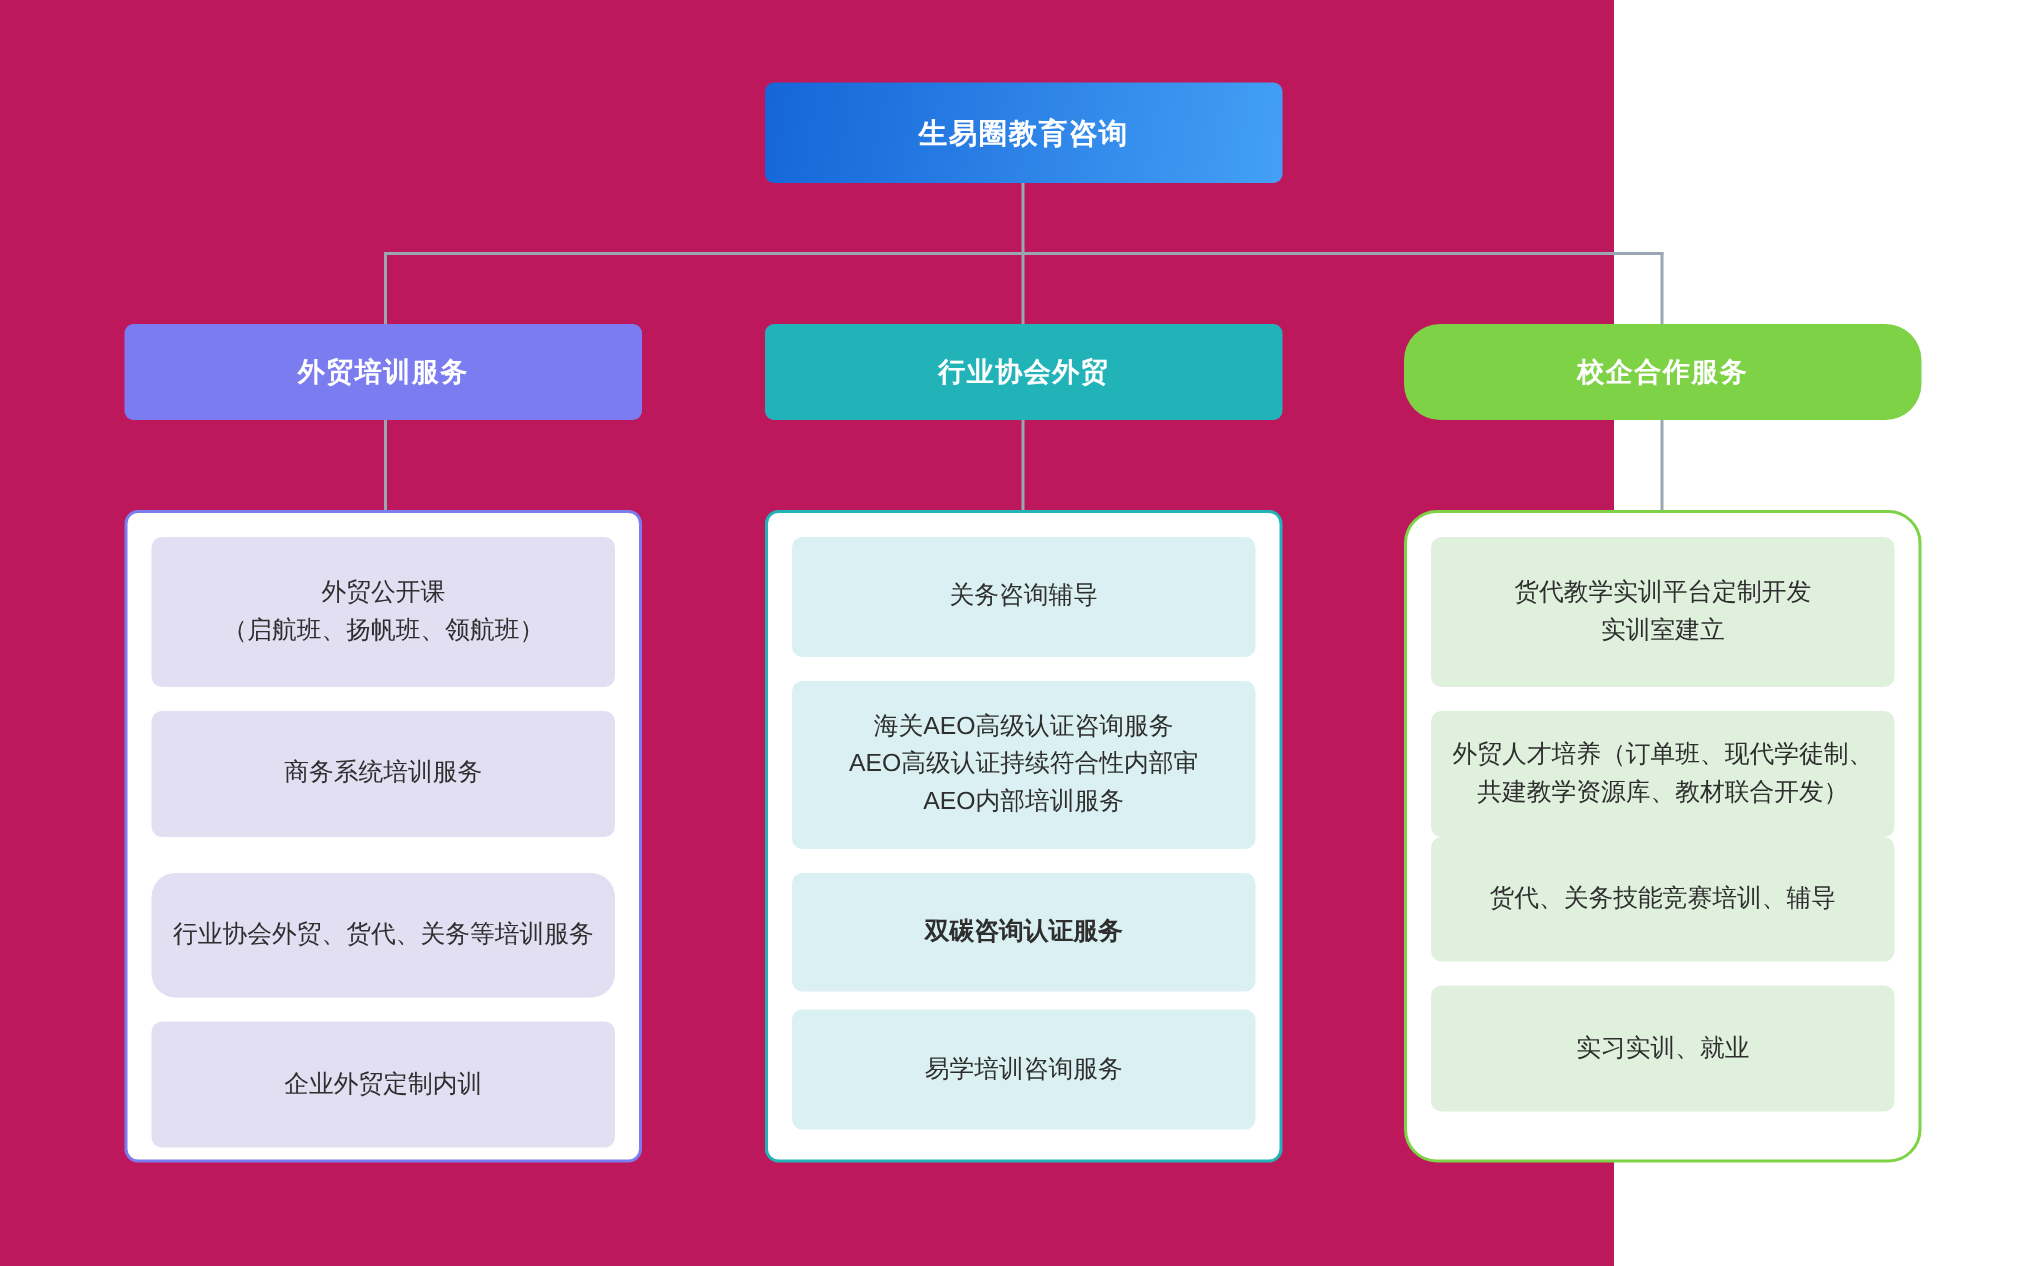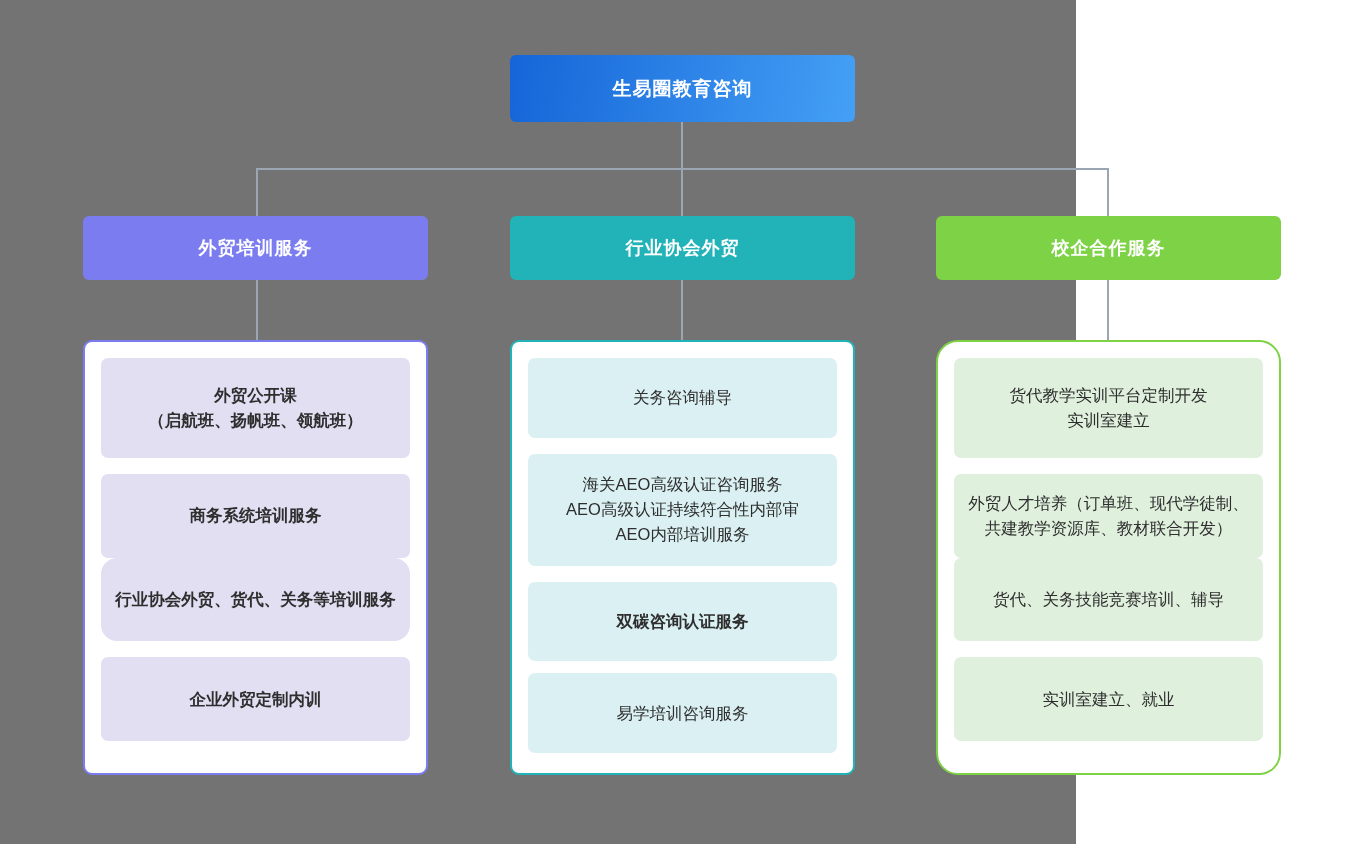--- a/index.html
+++ b/index.html
@@ -7,21 +7,21 @@
     width: 1360px;
     height: 844px;
     background: #ffffff;
     font-family: "Liberation Sans", "DejaVu Sans", sans-serif;
     overflow: hidden;
   }
   #stage {
     position: relative;
     width: 1076px;
     height: 844px;
-    background: #737373;
+    background: #be185d;
   }
 
   
   .root-node {
     position: absolute;
     left: 510px;
     top: 55px;
     width: 345px;
     height: 67px;
     border-radius: 6px;
@@ -83,29 +83,29 @@
     font-size: 16.5px;
     line-height: 1.5;
     padding: 8px 12px;
     white-space: pre-line;
     flex: none;
   }
 
   
   #col1-header { left: 83px; background: #7b7cf0; justify-content: center; }
   #col1-box    { left: 83px; border-color: #7b7cf0; }
-  #col1-box .chip { background: #e2dff3; font-weight: bold; }
+  #col1-box .chip { background: #e2dff3; }
 
   
   #col2-header { left: 510px; background: #21b3b8; }
   #col2-box    { left: 510px; border-color: #21b3b8; }
   #col2-box .chip { background: #daf0f2; }
 
   
-  #col3-header { left: 936px; background: #7dd245; }
+  #col3-header { left: 936px; background: #7dd245; border-radius: 24px; }
   #col3-box    { left: 936px; border-color: #7dd245; }
   #col3-box .chip { background: #dff0dd; }
 </style>
 </head>
 <body>
 
 <div id="stage">
 
   <div class="root-node" id="root-node" style="background: linear-gradient(100deg, rgb(21, 101, 216) 0%, rgb(68, 160, 245) 100%);">
     <span>生易圈教育咨询</span>
@@ -120,21 +120,21 @@
   <div class="conn conn-v" style="left: 256px; top: 280px; height: 61px; background: rgb(154, 167, 179);"></div>
   <div class="conn conn-v" style="left: 681px; top: 280px; height: 61px; background: rgb(154, 167, 179);"></div>
   <div class="conn conn-v" style="left: 1107px; top: 280px; height: 61px; background: rgb(154, 167, 179);"></div>
 
   <div class="cat-header" id="col1-header" style="background: rgb(123, 124, 240);">
     <span>外贸培训服务</span>
   </div>
   <div class="cat-box" id="col1-box" style="border-color: rgb(123, 124, 240);">
     <div class="chip" style="background: rgb(226, 223, 243); height: 100.011px; margin-bottom: 16px;">外贸公开课
 （启航班、扬帆班、领航班）</div>
-    <div class="chip" style="background: rgb(226, 223, 243); height: 83.663px; margin-bottom: 0;">商务系统培训服务</div>
+    <div class="chip" style="background: rgb(226, 223, 243); height: 83.663px; margin-bottom: 24px;">商务系统培训服务</div>
     <div class="chip" style="background: rgb(226, 223, 243); height: 83.663px; margin-bottom: 16px; border-radius: 16px;">行业协会外贸、货代、关务等培训服务</div>
     <div class="chip" style="background: rgb(226, 223, 243); height: 83.663px;">企业外贸定制内训</div>
   </div>
 
   <div class="cat-header" id="col2-header" style="background: rgb(33, 179, 184);">
     <span>行业协会外贸</span>
   </div>
   <div class="cat-box" id="col2-box" style="border-color: rgb(33, 179, 184);">
     <div class="chip" style="background: rgb(218, 240, 242); height: 79.7311px; margin-bottom: 16px;">关务咨询辅导</div>
     <div class="chip" style="background: rgb(218, 240, 242); height: 111.807px; margin-bottom: 16px;">海关AEO高级认证咨询服务
@@ -145,16 +145,16 @@
   </div>
 
   <div class="cat-header" id="col3-header" style="background: rgb(125, 210, 69);">
     <span>校企合作服务</span>
   </div>
   <div class="cat-box" id="col3-box" style="border-color: rgb(125, 210, 69); border-radius: 22px;">
     <div class="chip" style="background: rgb(223, 240, 221); height: 100.011px; margin-bottom: 16px;">货代教学实训平台定制开发
 实训室建立</div>
     <div class="chip" style="background: rgb(223, 240, 221); height: 83.663px; ">外贸人才培养（订单班、现代学徒制、共建教学资源库、教材联合开发）</div>
     <div class="chip" style="background: rgb(223, 240, 221); height: 83.663px; margin-bottom: 16px;">货代、关务技能竞赛培训、辅导</div>
-    <div class="chip" style="background: rgb(223, 240, 221); height: 83.663px;">实训室建立、就业</div>
+    <div class="chip" style="background: rgb(223, 240, 221); height: 83.663px;">实习实训、就业</div>
   </div>
 
 </div>
 
 </body></html>

